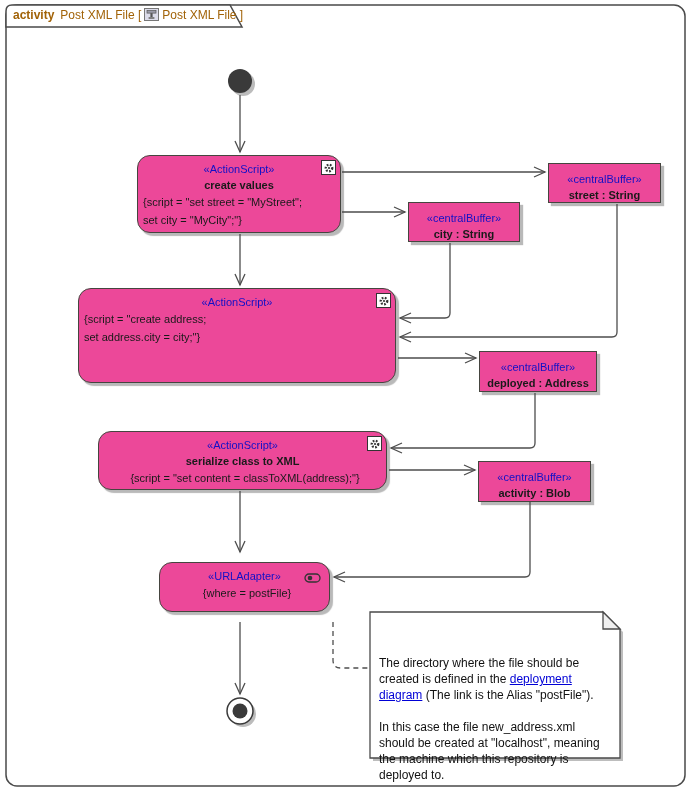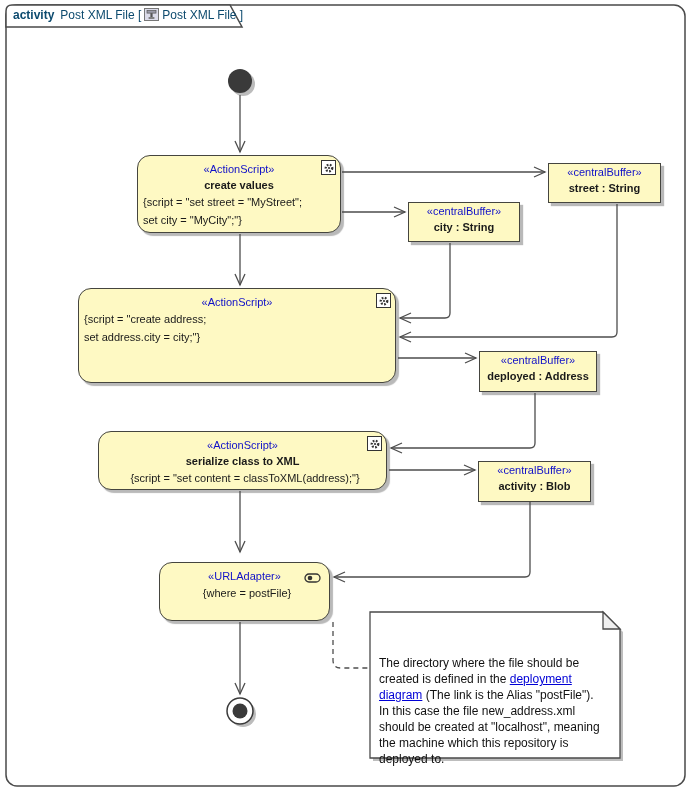--- a/index.html
+++ b/index.html
@@ -3,49 +3,49 @@
 <meta charset="utf-8">
 <style>
   html,body { margin:0; padding:0; background:#ffffff; }
   #canvas {
     position:relative; width:694px; height:794px;
     font-family:"Liberation Sans", sans-serif;
     background:#ffffff; overflow:hidden;
   }
   .node {
     position:absolute; box-sizing:border-box;
-    background:#fef9c3; border:1.4px solid #45453f;
+    background:#ec4899; border:1.4px solid #45453f;
     box-shadow:3px 3px 1px #b9b9b9; z-index:2;
   }
   .action { border-radius:13px; padding-top:5px; }
-  .buffer { padding-top:0; }
+  .buffer { padding-top:7px; }
   .stereo { text-align:center; color:#1010c8; font-size:11px; line-height:16px; white-space:nowrap; }
   .nname  { text-align:center; font-weight:bold; color:#1a1a1a; font-size:11px; line-height:16px; white-space:nowrap; }
   .script { font-size:11px; color:#1a1a1a; line-height:17px; padding:1px 5px 0 5px; white-space:nowrap; }
   .centered { text-align:center; padding-right:0; }
   .corner-icon {
     position:absolute; top:4px; right:4px; width:15px; height:15px;
     background:#ffffff; border:1.2px solid #333;
     display:flex; align-items:center; justify-content:center; box-sizing:border-box;
   }
   .pill-icon { position:absolute; top:6px; right:7px; width:18px; height:10px; }
   svg.overlay {
     position:absolute; left:0; top:0; z-index:3; pointer-events:none;
   }
   #tab-text {
     position:absolute; left:13px; top:8px; z-index:4;
-    font-size:12px; color:#0c4a6e; white-space:nowrap;
+    font-size:12px; color:#a16207; white-space:nowrap;
   }
   #tab-text .kind { font-weight:bold; margin-right:6px; }
   #tab-text .tabicon { display:inline-block; vertical-align:-2px; margin:0 3px; }
   #note-text {
     position:absolute; left:379px; top:655px; width:233px; z-index:4;
     font-size:12px; line-height:16px; color:#111;
   }
-  #note-text .p2 { margin-top:0; }
+  #note-text .p2 { margin-top:16px; }
   #note-text .link { color:#0000d6; text-decoration:underline; cursor:pointer; }
 </style>
 </head>
 <body>
 
 <div id="canvas">
 
   <div class="node action" style="left:137px; top:155px; width:204px; height:78px;">
     <div class="stereo">«ActionScript»</div>
     <div class="nname">create values</div>
@@ -96,21 +96,21 @@
         <circle cx="5" cy="5" r="1.1" fill="#333"></circle>
       </svg>
     </span>
   </div>
 
   <div class="node buffer" style="left:478px; top:461px; width:113px; height:41px;">
     <div class="stereo">«centralBuffer»</div>
     <div class="nname">activity : Blob</div>
   </div>
 
-  <div class="node action" style="left:159px; top:562px; width:171px; height:59px;">
+  <div class="node action" style="left:159px; top:562px; width:171px; height:50px;">
     <div class="stereo">«URLAdapter»</div>
     <div class="script centered">{where = postFile}</div>
     <span class="pill-icon">
       <svg width="18" height="10" viewBox="0 0 18 10">
         <rect x="1" y="1" width="15" height="8" rx="4" fill="none" stroke="#333" stroke-width="1.3"></rect>
         <circle cx="6" cy="5" r="2.3" fill="#333"></circle>
       </svg>
     </span>
   </div>
 

